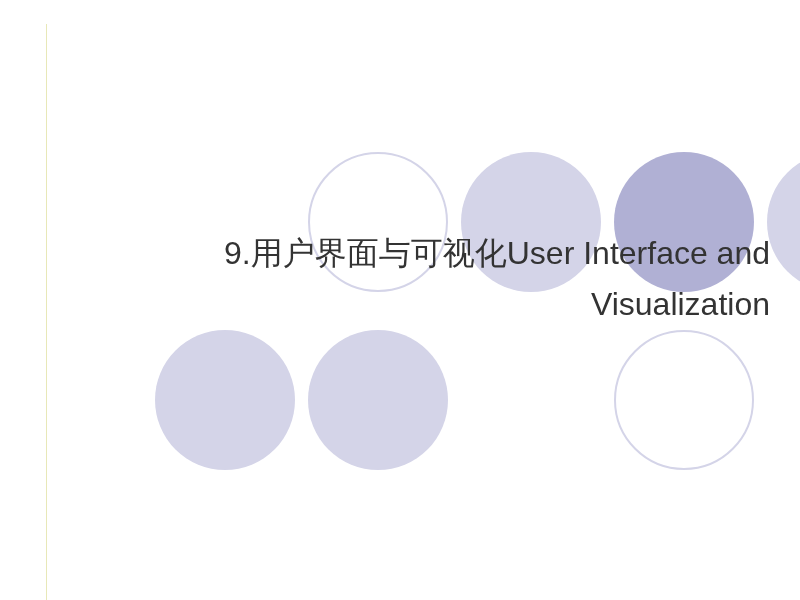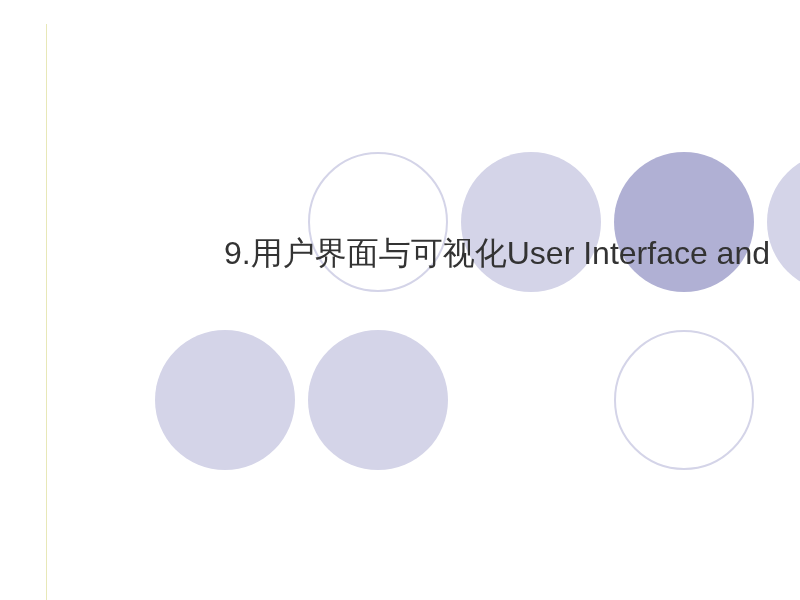--- a/index.html
+++ b/index.html
@@ -50,13 +50,14 @@
 <div class="circle c1"></div>
 <div class="circle c2"></div>
 <div class="circle c3"></div>
 <div class="circle c4"></div>
 <div class="circle c5"></div>
 <div class="circle c6"></div>
 <div class="circle c7"></div>
 
 <div class="title-box">
   <div>9.用户界面与可视化User Interface and</div>
+  <div>Visualization</div>
 </div>
 
 </body></html>

